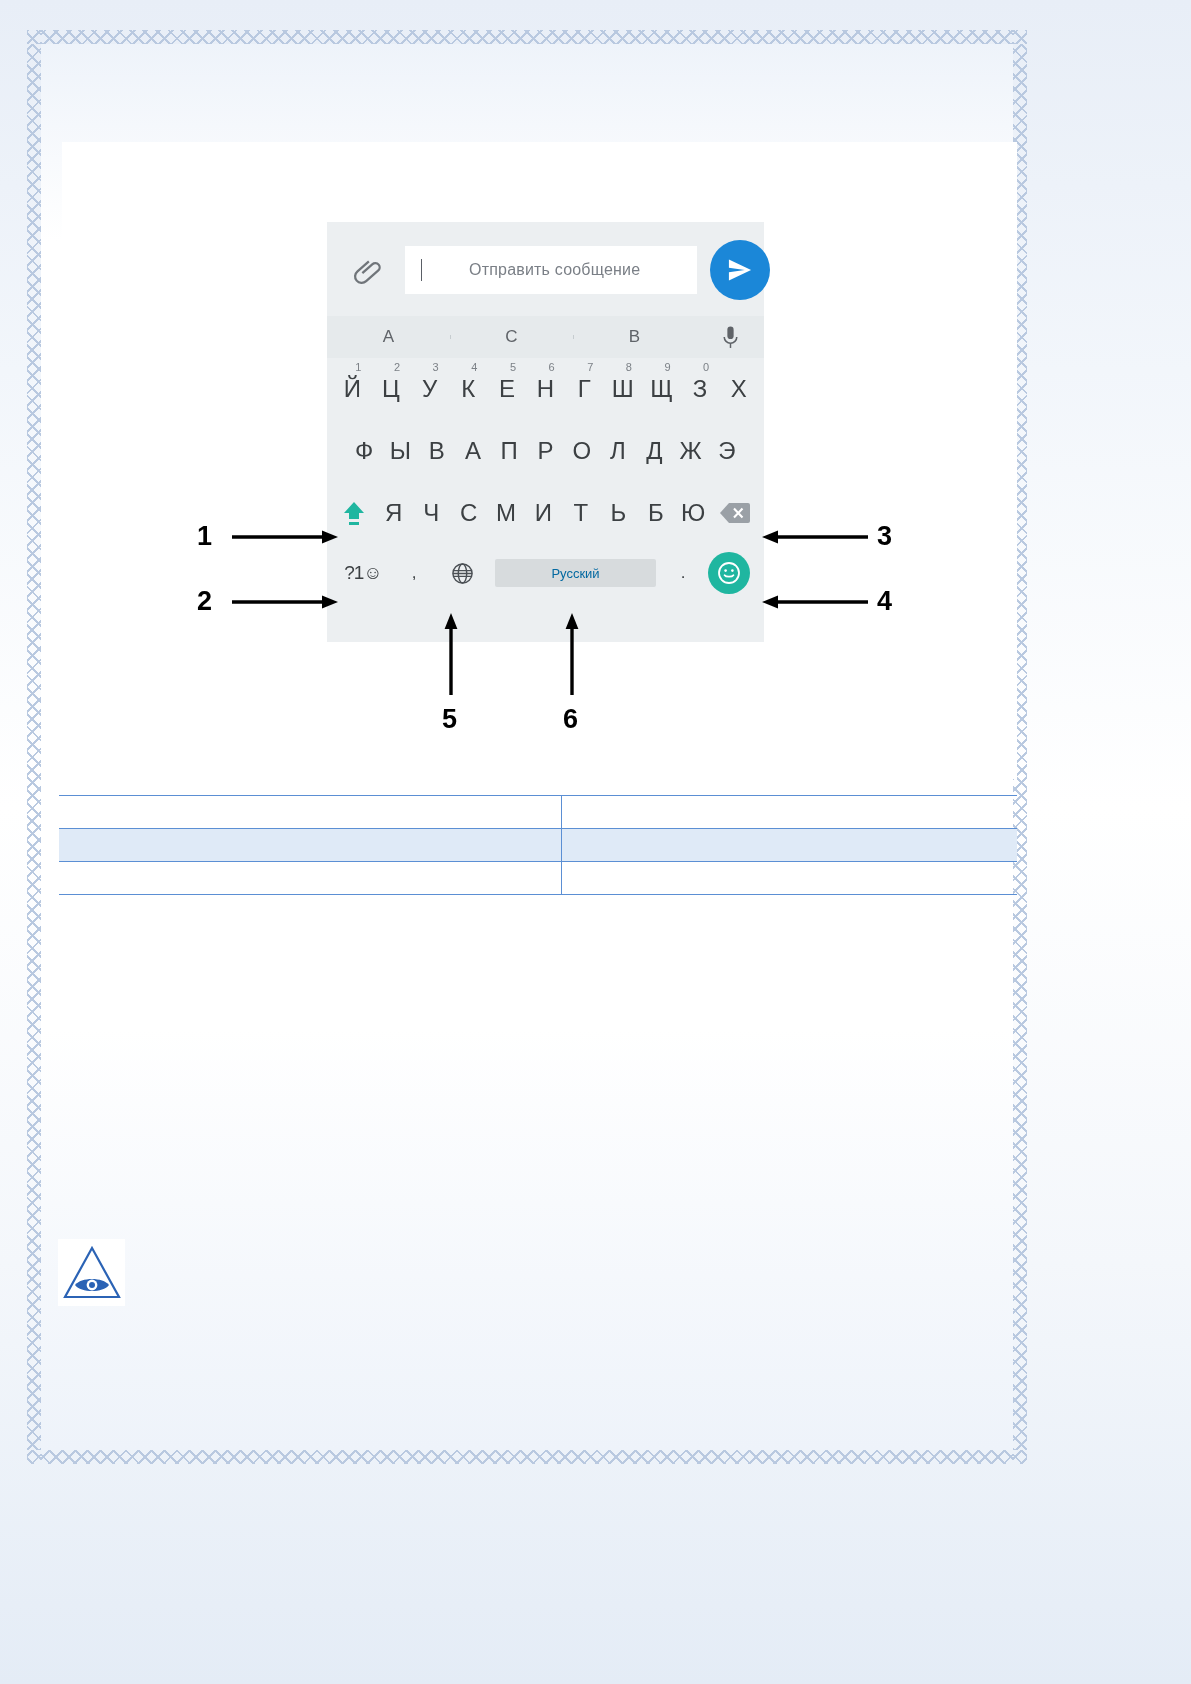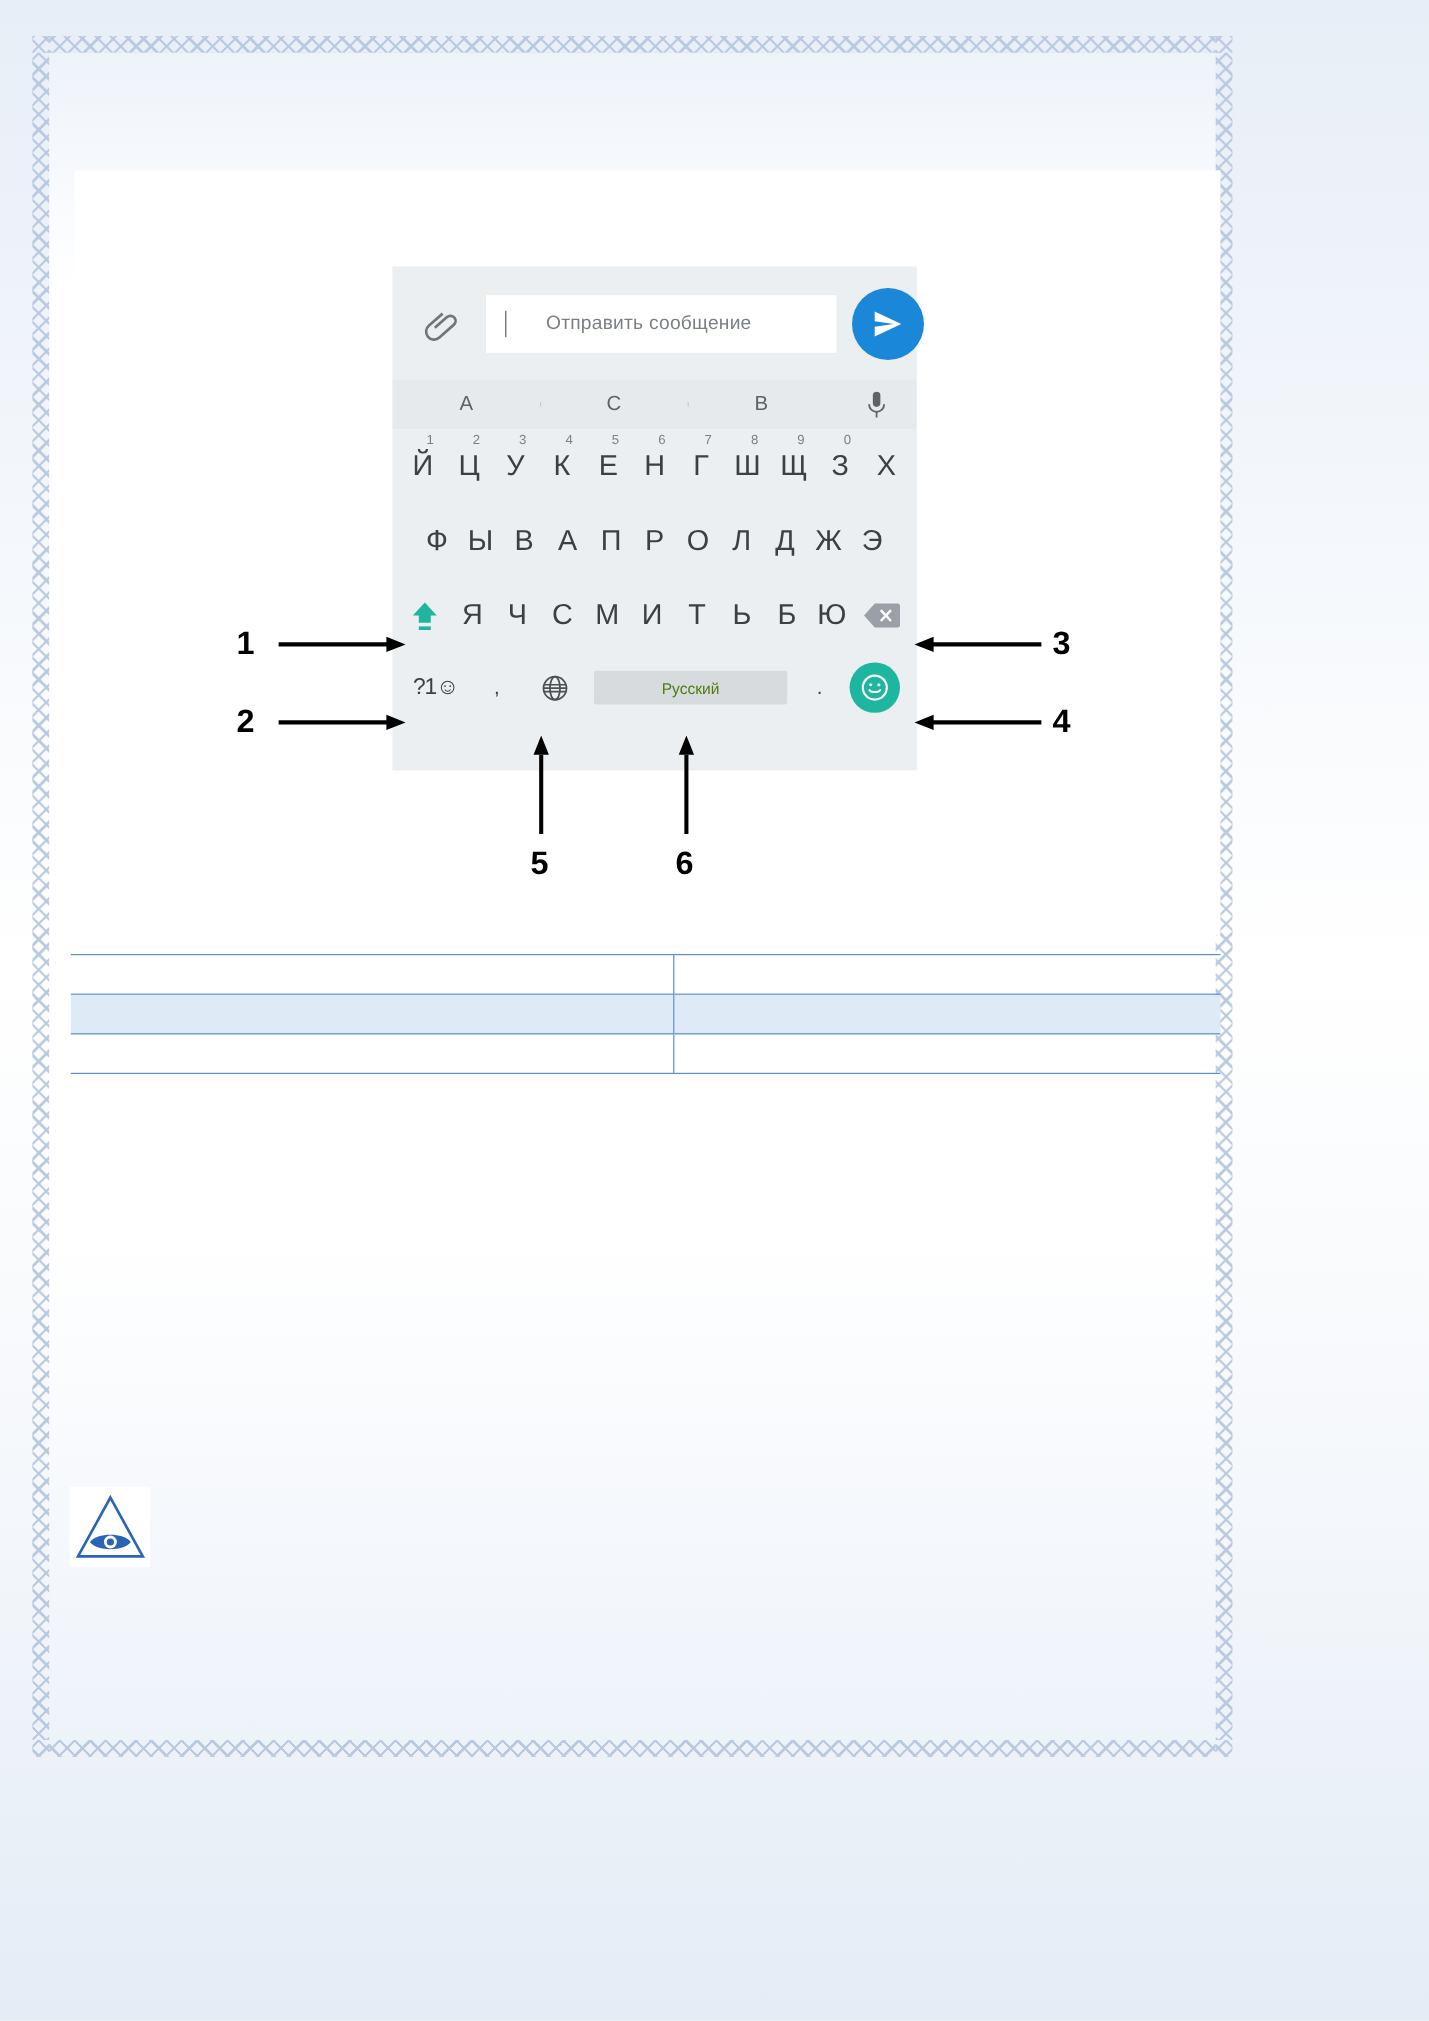--- a/index.html
+++ b/index.html
@@ -41,21 +41,21 @@
     position:absolute;left:24px;top:32px;width:34px;height:30px;color:#70757a;
   }
   .msg-field{
     position:absolute;left:78px;top:24px;width:292px;height:48px;background:#ffffff;
     display:flex;align-items:center;
   }
   .caret{
     width:1px;height:22px;background:#5a5f66;margin-left:16px;flex:0 0 auto;
   }
   .msg-placeholder{
-    font-size:16px;color:#7a7f86;margin-left:4px;white-space:nowrap;
+    font-size:16px;color:#7a7f86;margin-left:18px;white-space:nowrap;
     letter-spacing:.2px;
     padding-left:29px;
   }
   .send-btn{
     position:absolute;left:383px;top:18px;width:60px;height:60px;border-radius:50%;
     background:#1b87d8;display:flex;align-items:center;justify-content:center;
   }
   .send-btn svg{width:28px;height:28px;}
 
   
@@ -96,21 +96,21 @@
   .bskey{flex:0 0 46px;display:flex;align-items:center;justify-content:center;}
   .bskey svg{width:30px;height:22px;}
 
   .symkey{flex:0 0 56px;text-align:center;font-size:19px;color:#3c4043;letter-spacing:-1px;}
   .commakey{flex:0 0 46px;text-align:center;font-size:17px;color:#3c4043;}
   .globekey{flex:0 0 50px;display:flex;align-items:center;justify-content:center;color:#4b5055;}
   .globekey svg{width:23px;height:23px;}
   .spacekey{
     flex:1 1 0;height:28px;background:#d7dbdd;border-radius:2px;
     display:flex;align-items:center;justify-content:center;
-    font-size:13px;color:#4d7c0f;margin:0 8px;
+    font-size:13px;color:#0369a1;margin:0 8px;
   }
   .dotkey{flex:0 0 38px;text-align:center;font-size:17px;color:#3c4043;}
   .emojikey{
     flex:0 0 54px;display:flex;align-items:center;justify-content:center;
   }
   .emoji-circle{
     width:42px;height:42px;border-radius:50%;background:#1fb6a0;
     display:flex;align-items:center;justify-content:center;
   }
   .emoji-circle svg{width:24px;height:24px;}

